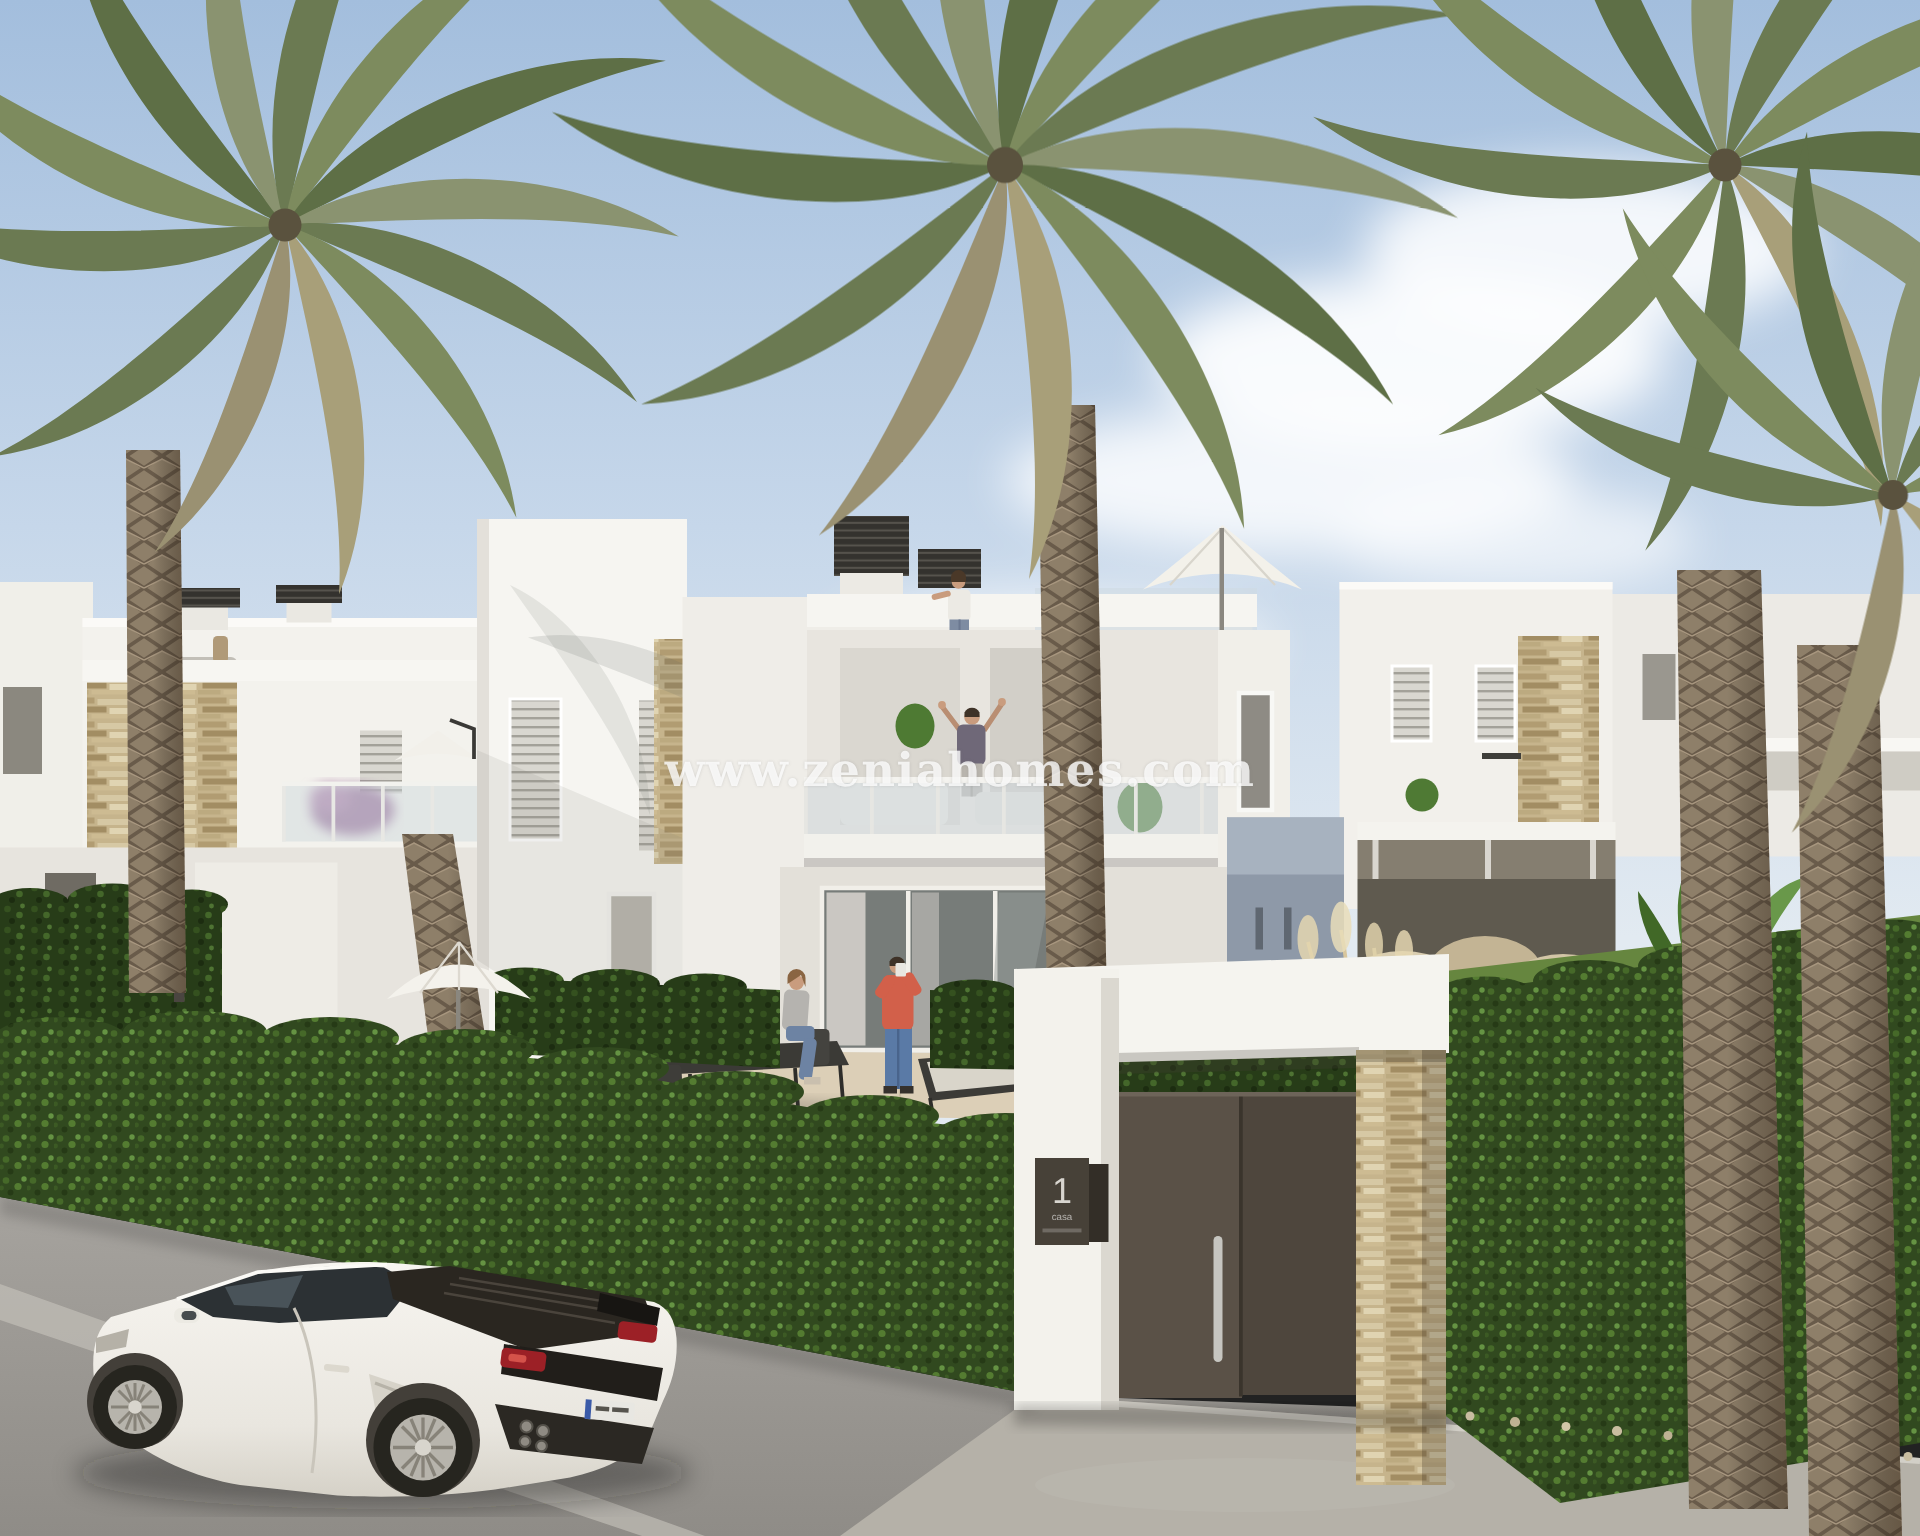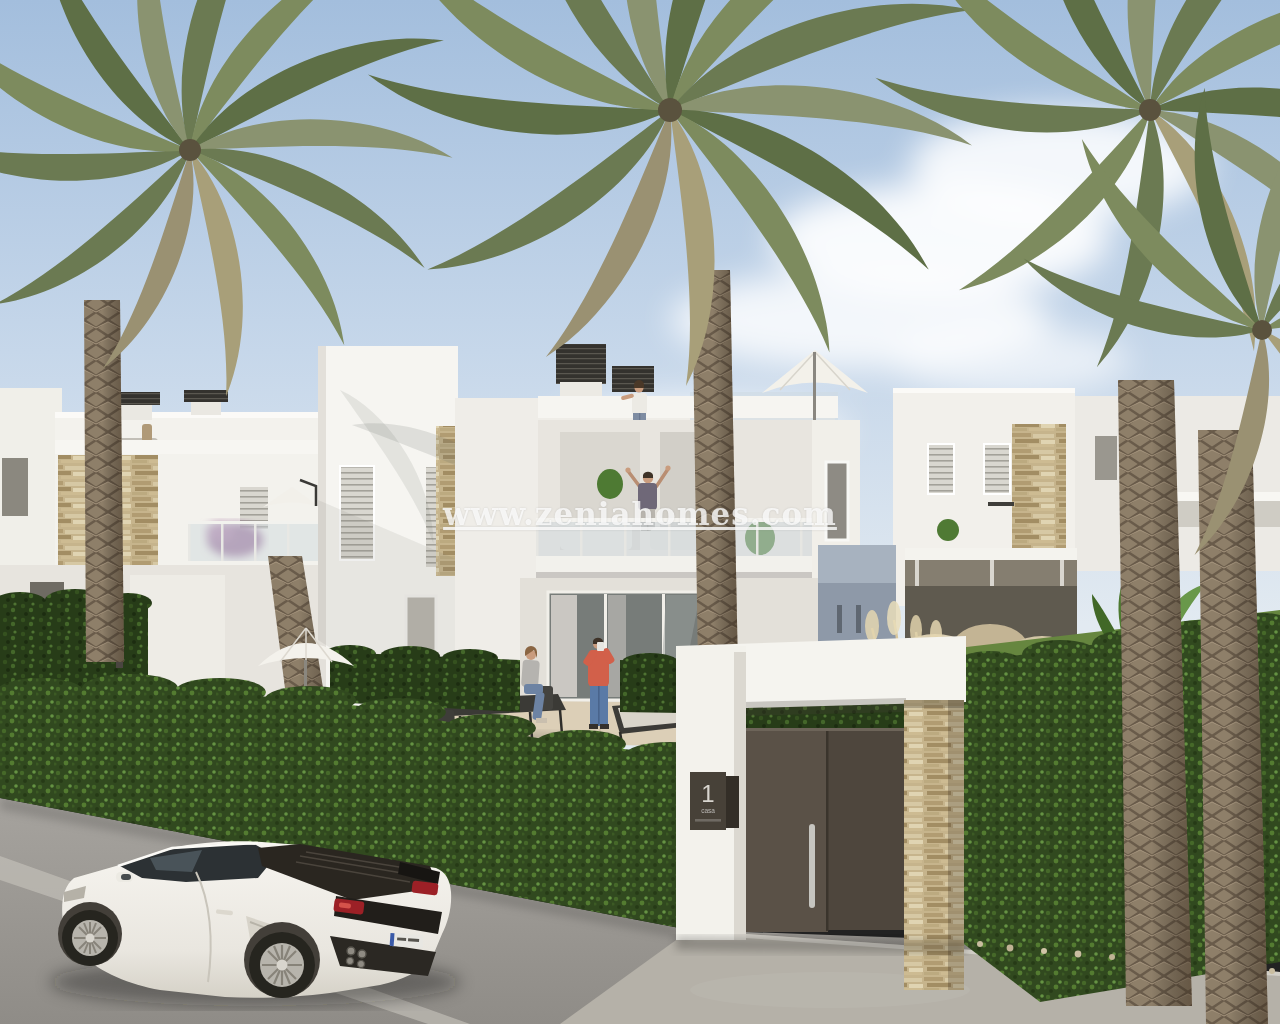--- a/index.html
+++ b/index.html
@@ -9,21 +9,20 @@
   .watermark{
     position:absolute;left:0;top:0;width:1280px;text-align:center;
     pointer-events:none;
   }
   .watermark span{
     position:absolute;left:640px;top:514px;transform:translate(-50%,-50%);
     font-family:"DejaVu Serif","Liberation Serif",serif;
     font-weight:600;font-size:31px;letter-spacing:1px;
     color:rgba(255,255,255,0.78);white-space:nowrap;
     text-shadow:0 0 2px rgba(120,120,120,0.25);
-    text-decoration:underline;
   }
 </style>
 </head>
 <body>
 
 <div class="stage">
 <svg width="1280" height="1024" viewBox="0 0 1280 1024" xmlns="http://www.w3.org/2000/svg">
 <defs>
   <linearGradient id="skyG" x1="0" y1="0" x2="0" y2="1">
     <stop offset="0" stop-color="#a3bedd"></stop>

